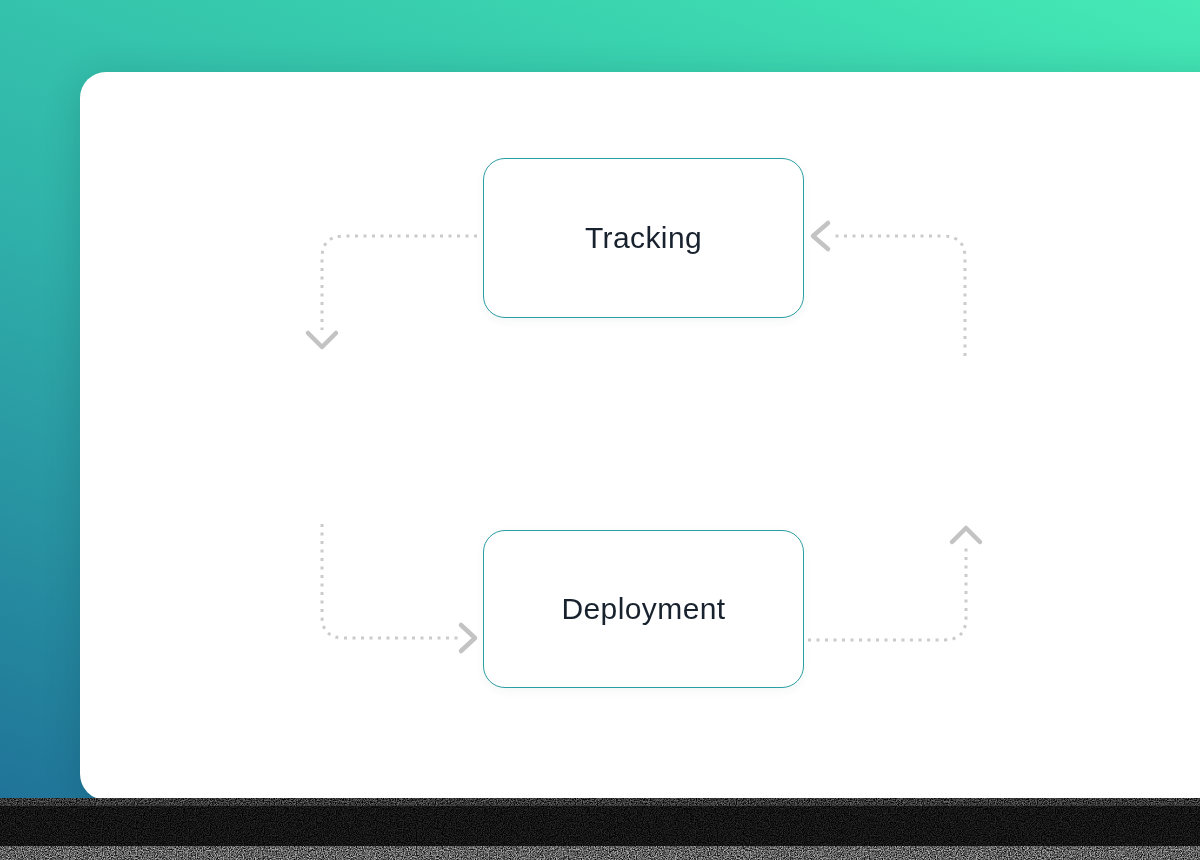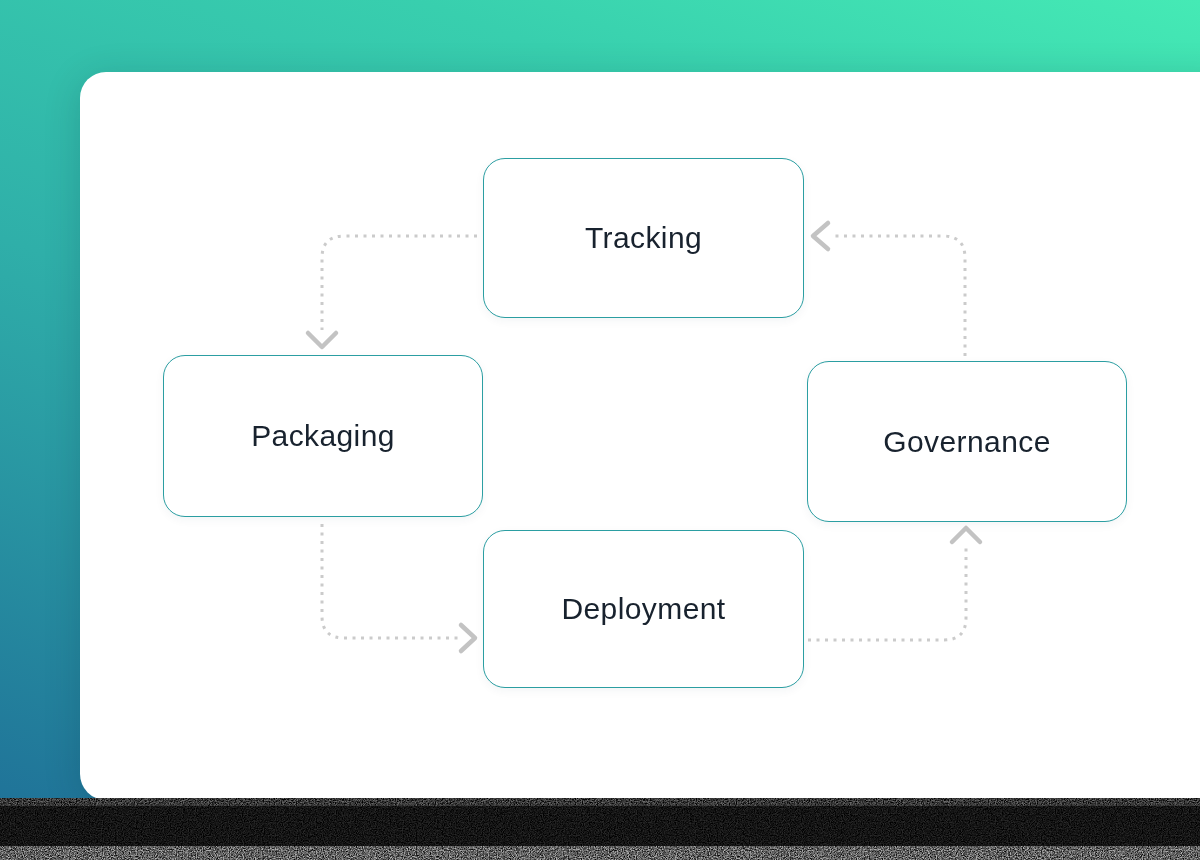--- a/index.html
+++ b/index.html
@@ -87,27 +87,21 @@
     <path d="M952,542 L966,528 L980,542" fill="none" stroke-width="4.5" stroke-linecap="round" stroke-linejoin="round" stroke="#C3C3C3"></path>
 
     <path d="M965,356 L965,258 Q965,236 943,236 L832,236" fill="none" stroke-width="3" stroke-dasharray="3 5.5" stroke="#CBCBCB"></path>
     <path d="M828,223 L813,236 L828,249" fill="none" stroke-width="4.5" stroke-linecap="round" stroke-linejoin="round" stroke="#C3C3C3"></path>
   </svg>
 
   <div class="node node-tracking">
     <span class="node-label">Tracking</span>
   </div>
 
-  <div class="node node-packaging">
-    <span class="node-label">Packaging</span>
-  </div>
 
-  <div class="node node-governance">
-    <span class="node-label">Governance</span>
-  </div>
 
   <div class="node node-deployment">
     <span class="node-label">Deployment</span>
   </div>
 
   <div class="shadow-band">
     <svg width="1200" height="62" xmlns="http://www.w3.org/2000/svg">
       <filter id="grainF" x="0" y="0" width="100%" height="100%">
         <feTurbulence type="fractalNoise" baseFrequency="0.85" numOctaves="2" stitchTiles="stitch"></feTurbulence>
         <feColorMatrix type="matrix" values="0 0 0 0 1  0 0 0 0 1  0 0 0 0 1  1.4 1.4 1.4 0 -1.6"></feColorMatrix>

